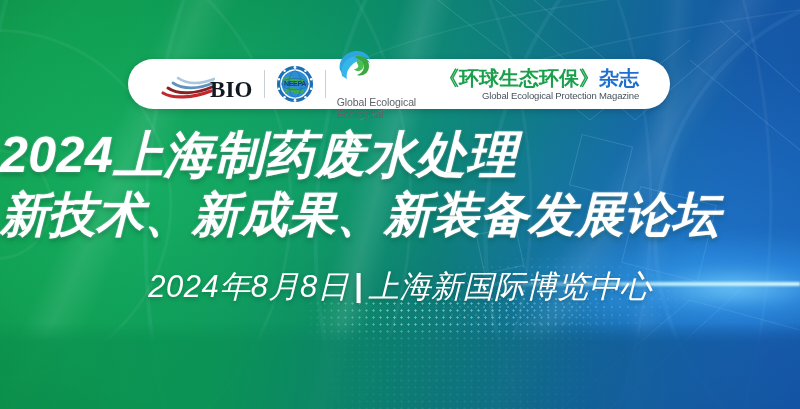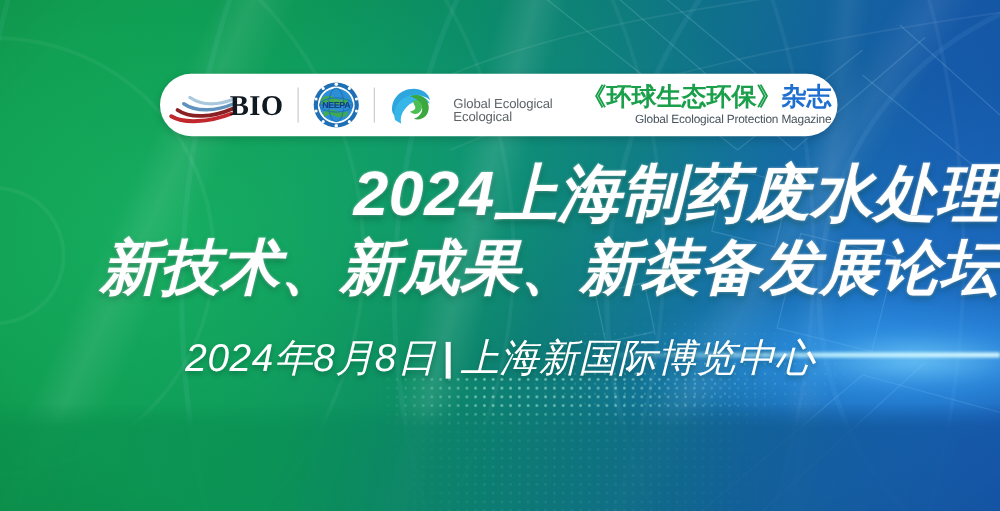--- a/index.html
+++ b/index.html
@@ -177,37 +177,37 @@
   }
   .logo-divider {
     width: 1px;
     height: 28px;
     background: #c9cfd3;
     margin: 0 11px;
     flex: none;
   }
 
   
-  .bio-wrap { display: flex; align-items: center; gap: 2px; }
+  .bio-wrap { display: flex; align-items: flex-end; gap: 2px; }
   .bio-swoosh { width: 56px; height: 34px; display: block; }
   .bio-text {
     font-family: "Liberation Serif", serif;
     font-weight: bold;
     font-size: 23px;
     color: #101820;
     letter-spacing: 0.2px;
     line-height: 1;
     margin-left: -7px;
   }
 
   
   .neepa { width: 38px; height: 38px; display: block; }
 
   
-  .gep-wrap { display: flex; align-items: flex-end; gap: 16px; }
+  .gep-wrap { display: flex; align-items: flex-start; gap: 16px; flex-direction: column; }
   .gep-mark { width: 36px; height: 33px; display: block; }
   .gep-text {
     font-family: "Liberation Sans", sans-serif;
     font-size: 10.5px;
     line-height: 11.5px;
     color: #5d6468;
     letter-spacing: -0.1px;
     white-space: nowrap;
   }
 
@@ -230,21 +230,21 @@
     margin-top: 3px;
     letter-spacing: -0.15px;
     white-space: nowrap;
   }
 
   
   #headline {
     position: absolute;
     left: 0; right: 0;
     top: 126px;
-    text-align: right;
+    text-align: left;
     pointer-events: none;
   }
   .title-line {
     font-family: "Liberation Sans", sans-serif;
     font-weight: bold;
     font-style: italic;
     color: #ffffff;
     letter-spacing: 0.5px;
     white-space: nowrap;
     text-shadow:

